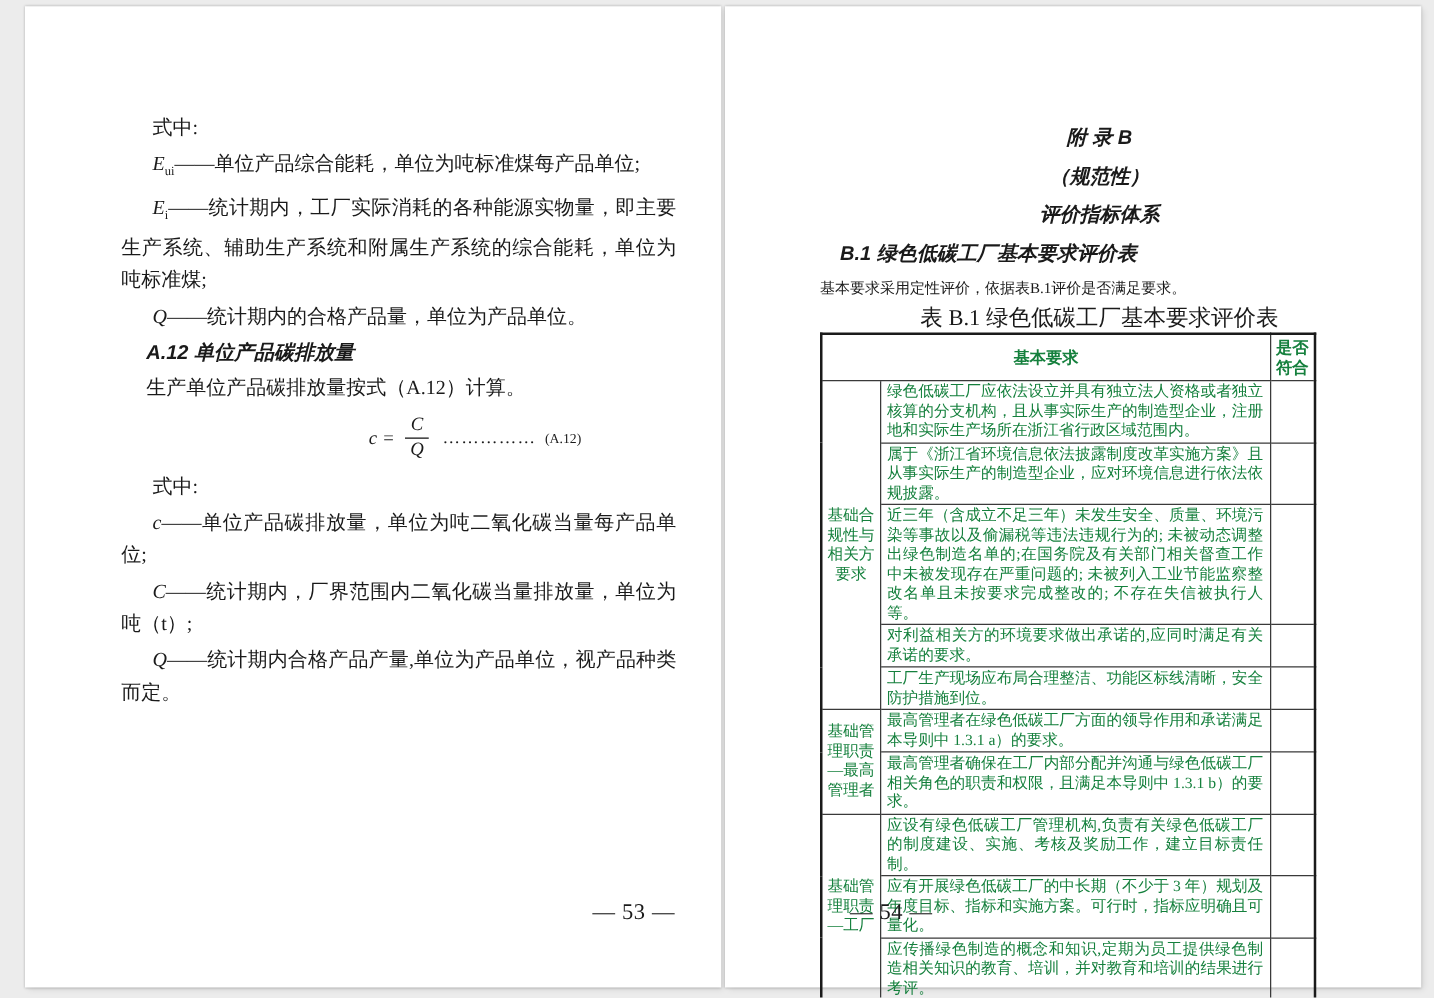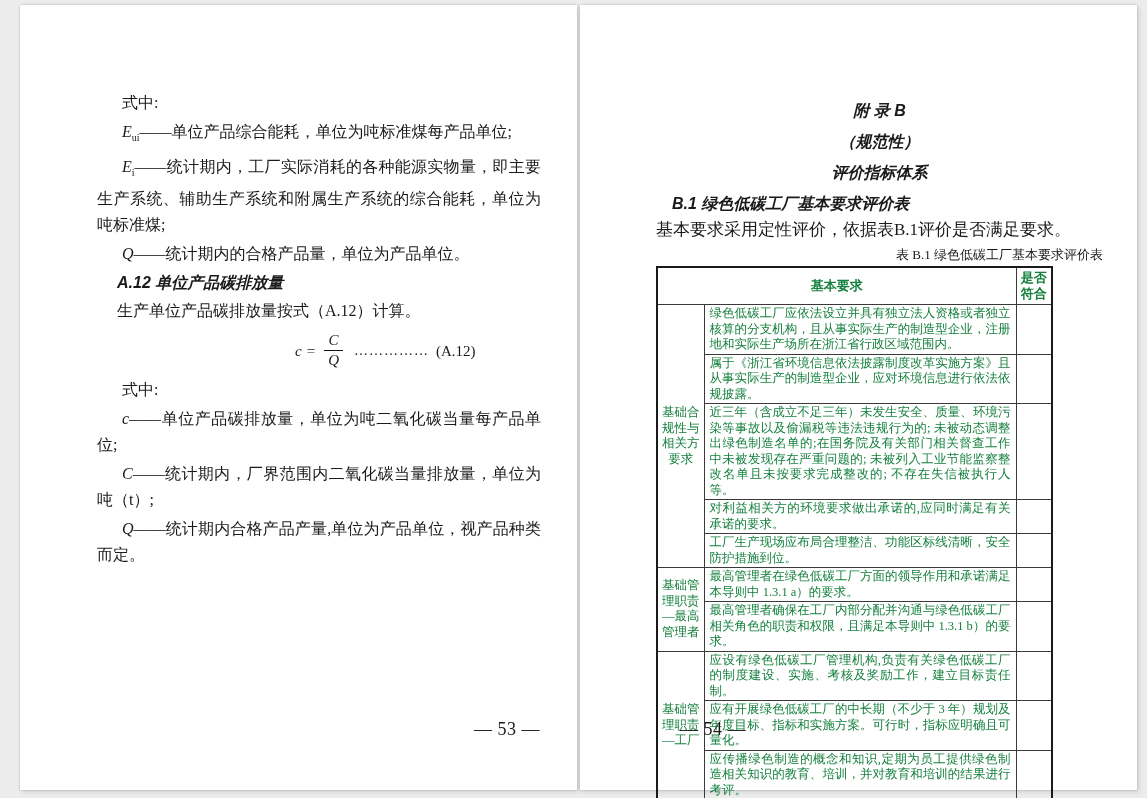--- a/index.html
+++ b/index.html
@@ -31,30 +31,30 @@
   .indent1{text-indent:20px;margin:2px 0;}
   .formula{
     display:flex;align-items:center;
     padding-left:198px;margin:7px 0 7px 0;font-size:15px;
   }
   .feq{margin:0 5px;}
   .frac{display:inline-flex;flex-direction:column;align-items:center;margin:0 4px;}
   .fnum,.fden{line-height:19px;padding:0 4px;text-align:center;}
   .fden{border-top:1px solid #111;}
   .fdots{margin:0 7px;font-size:14px;letter-spacing:1px;}
-  .flabel{font-size:15px;}
+  .flabel{font-size:11px;}
 
   
   .page-right .body-text{
     position:absolute;left:76px;right:34px;top:90px;
   }
   .center-head{text-align:center;font-size:16px;line-height:31px;margin:0;}
   .b1-head{font-size:16px;line-height:26px;margin:3px 0 0 0;padding-left:16px;}
-  .intro{font-size:17px;line-height:26px;margin:0;text-align:justify;}
-  .caption{text-align:right;font-size:13px;line-height:19px;margin:2px 0 2px 0;}
+  .intro{font-size:12px;line-height:26px;margin:0;text-align:justify;}
+  .caption{text-align:center;font-size:18px;line-height:19px;margin:2px 0 2px 0;}
 
   table.btable{
     border-collapse:collapse;width:397px;
     font-size:12.5px;line-height:15.5px;color:#15803d;
     border:2px solid #1a1a1a;
   }
   .btable th,.btable td{border:1px solid #3a3a3a;}
   .btable th{
     font-weight:bold;height:34px;padding:1px 4px;font-size:13px;line-height:16px;
     font-family:"Liberation Sans","DejaVu Sans",sans-serif;text-align:center;

